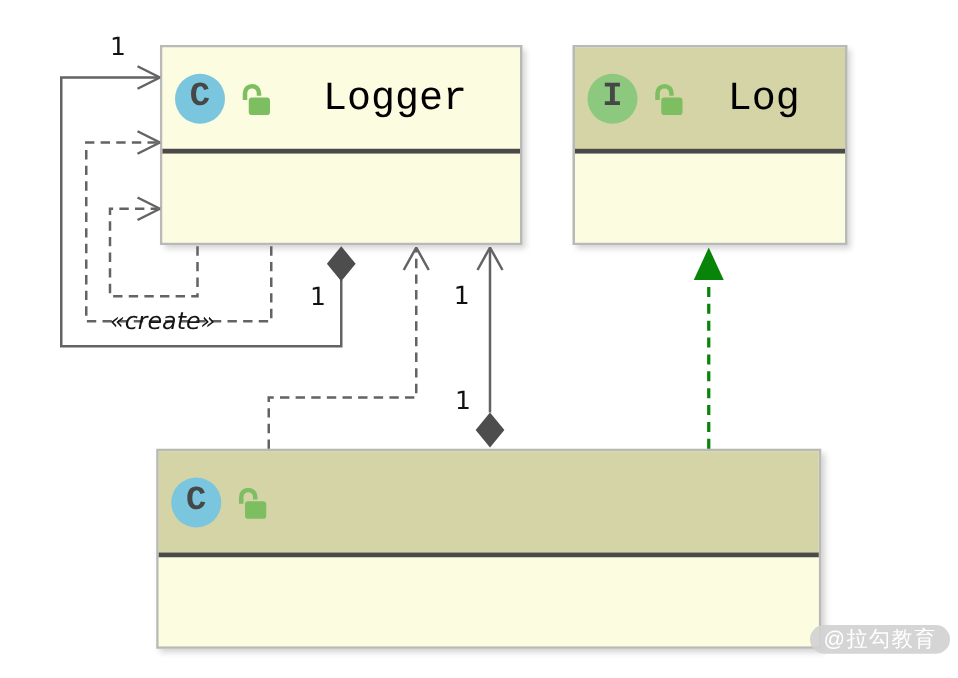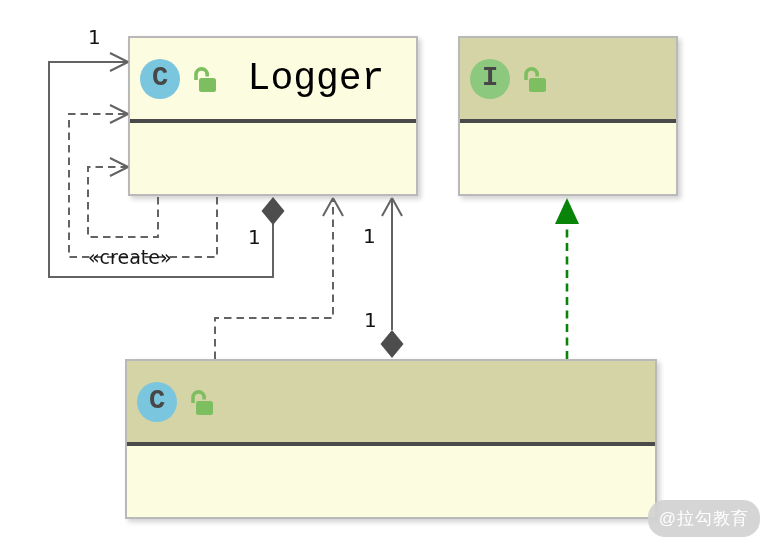--- a/index.html
+++ b/index.html
@@ -27,38 +27,39 @@
     display:flex; align-items:center; justify-content:center;
     font-family:"Liberation Mono", monospace; font-weight:bold;
     font-size:27px; color:#474747; line-height:1;
   }
   .badge-class     { background:#79c6de; }
   .badge-interface { background:#8cc87e; }
   .lock-icon { flex:0 0 auto; margin-top:2px; }
   .node-title {
     flex:1; text-align:center; white-space:nowrap;
     font-family:"Liberation Mono", monospace;
-    font-size:38px; color:#000000; letter-spacing:0px;
+    font-size:32px; color:#000000; letter-spacing:0px;
   }
   
   .edges { position:absolute; left:0; top:0; z-index:5; pointer-events:none; }
   
   .mult {
     position:absolute; z-index:6;
     font-family:"DejaVu Sans", sans-serif; font-size:20px; color:#111111;
     line-height:1.1;
   }
   .stereotype {
     position:absolute; z-index:6;
     font-family:"DejaVu Sans", sans-serif; font-size:19px; color:#161616;
     line-height:1.1;
+    font-style:italic;
   }
   
   .watermark {
-    position:absolute; left:648px; top:500px; width:112px; height:37px;
+    position:absolute; left:648px; top:500px; width:112px; height:23px;
     background:rgba(209,209,209,0.92); border-radius:17px;
     display:flex; align-items:center; justify-content:center;
     color:#ffffff; font-size:17px; letter-spacing:1px; z-index:10;
   }
 </style>
 </head>
 <body>
 
 <div class="canvas">
 
@@ -75,20 +76,21 @@
     <div class="node-body"></div>
   </div>
 
   <div class="node" style="left:458px; top:36px; width:220px; height:160px;">
     <div class="node-header header-olive">
       <span class="badge-circle badge-interface">I</span>
       <svg class="lock-icon" width="30" height="30" viewBox="0 0 30 30">
         <rect x="10" y="13" width="17" height="14" rx="2.5" fill="#7dbe60"></rect>
         <path d="M7 15 L7 9.5 A5.6 5.6 0 0 1 18.2 9.5 L18.2 11.5" fill="none" stroke="#7dbe60" stroke-width="3.6"></path>
       </svg>
+      <span class="node-title">Log</span>
     </div>
     <div class="node-sep"></div>
     <div class="node-body"></div>
   </div>
 
   <div class="node" style="left:125px; top:359px; width:532px; height:160px;">
     <div class="node-header header-olive">
       <span class="badge-circle badge-class">C</span>
       <svg class="lock-icon" width="30" height="30" viewBox="0 0 30 30">
         <rect x="10" y="13" width="17" height="14" rx="2.5" fill="#7dbe60"></rect>

